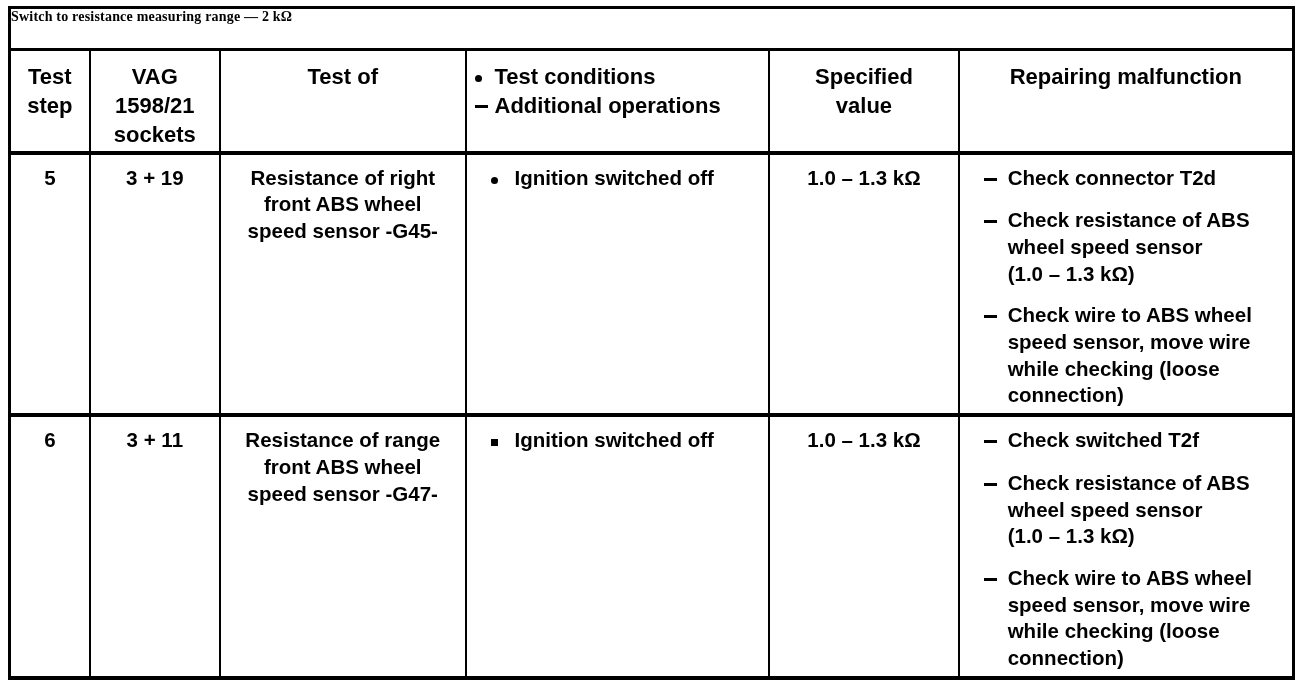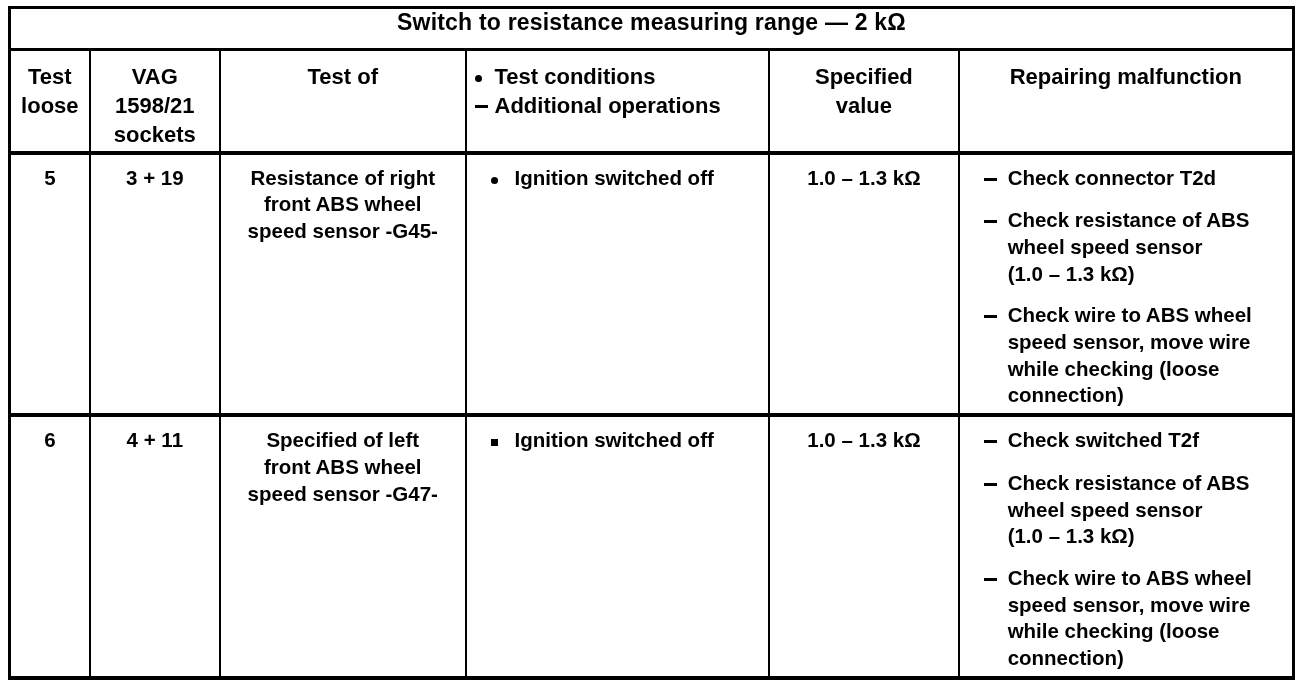--- a/index.html
+++ b/index.html
@@ -45,25 +45,26 @@
     padding: 0;
     vertical-align: top;
     font-weight: bold;
     color: #000;
   }
 
   
   .title-cell {
     height: 42px;
     border-bottom: 3px solid #000;
-    text-align: center;
+    text-align: left;
     vertical-align: middle;
-    font-size: 23px;
+    font-size: 14px;
     letter-spacing: 0.2px;
     padding-bottom: 2px;
+    font-family: Liberation Serif, serif;
   }
 
   
   .hdr-row td {
     border-bottom: 4px solid #000;
     border-right: 2px solid #000;
     text-align: center;
     font-size: 22px;
     line-height: 1.32;
     padding-top: 11px;
@@ -164,21 +165,21 @@
     </colgroup>
 
     <tbody>
         <tr>
       <td class="title-cell" colspan="6">Switch to resistance measuring range — 2 kΩ</td>
     </tr>
 
     <tr class="hdr-row">
       <td>
         <span class="hdr-line">Test</span>
-        <span class="hdr-line">loose</span>
+        <span class="hdr-line">step</span>
       </td>
       <td>
         <span class="hdr-line">VAG</span>
         <span class="hdr-line">1598/21</span>
         <span class="hdr-line">sockets</span>
       </td>
       <td>
         <span class="hdr-line">Test of</span>
       </td>
       <td class="left-hdr">
@@ -239,23 +240,23 @@
             <span class="txt-line">speed sensor, move wire</span>
             <span class="txt-line">while checking (loose</span>
             <span class="txt-line">connection)</span>
           </span>
         </div>
       </td>
     </tr>
 
     <tr class="body-row">
       <td class="c-step">6</td>
-      <td class="c-sockets">4 + 11</td>
+      <td class="c-sockets">3 + 11</td>
       <td class="c-testof">
-        <span class="txt-line">Specified of left</span>
+        <span class="txt-line">Resistance of range</span>
         <span class="txt-line">front ABS wheel</span>
         <span class="txt-line">speed sensor -G47-</span>
       </td>
       <td class="c-cond">
         <div class="mk-item">
           <span class="mk-bullet"><span class="sq-glyph"></span></span>
           <span class="mk-text">
             <span class="txt-line">Ignition switched off</span>
           </span>
         </div>

